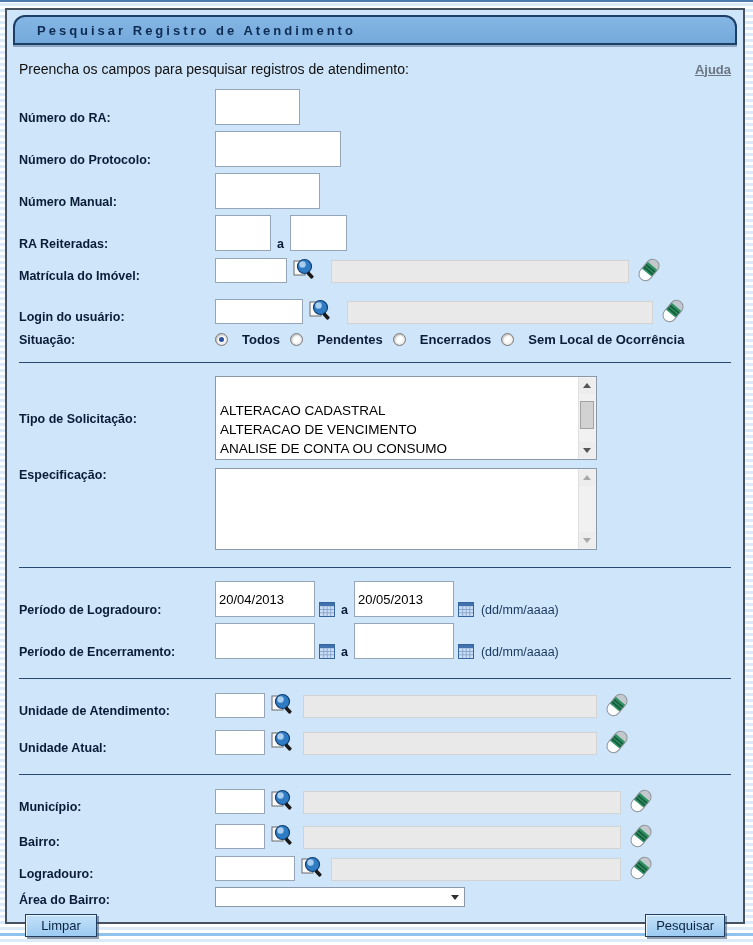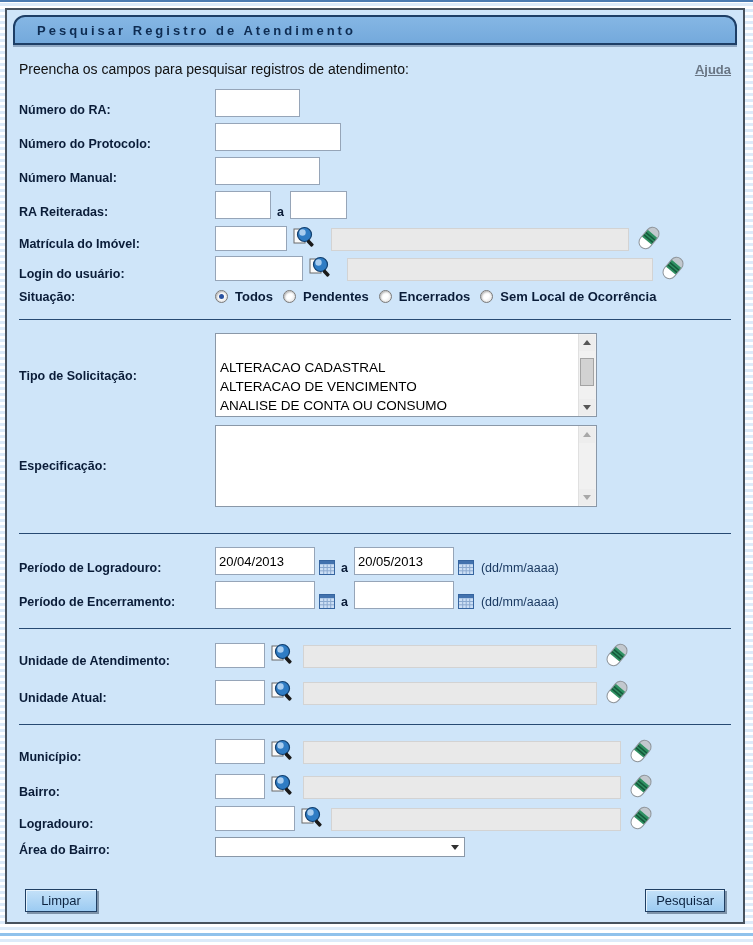--- a/index.html
+++ b/index.html
@@ -31,21 +31,21 @@
   .intro-row{display:flex;justify-content:space-between;align-items:center;margin-top:16px;margin-bottom:12px;}
   .intro-text{font-size:14px;color:#101010;}
   .help-link{font-size:13px;font-weight:bold;color:#6a7685;text-decoration:underline;cursor:pointer;}
 
   .form-row{display:flex;align-items:flex-end;margin-bottom:6px;}
   .form-label{flex:0 0 196px;font-size:12.5px;font-weight:bold;color:#0a1c38;}
   .row-top{align-items:flex-start;}
   .row-top .form-label{padding-top:2px;}
 
   .inp{
-    height:28px;box-sizing:border-box;border:1px solid #96a5b8;background:#fff;
+    height:36px;box-sizing:border-box;border:1px solid #96a5b8;background:#fff;
     font-family:"Liberation Sans",sans-serif;font-size:13px;padding:1px 3px;color:#000;
   }
   .inp-tall{height:25px;}
   .sep{font-weight:bold;font-size:12.5px;color:#0a1c38;margin:0 6px;}
 
   .icon-btn{line-height:0;cursor:pointer;flex:0 0 auto;}
   .search-btn{margin-left:5px;}
   .eraser-btn{margin-left:9px;}
   .cal-btn{margin-left:4px;}
 
@@ -56,21 +56,21 @@
   .radio-group{display:flex;align-items:center;}
   .radio{
     width:13px;height:13px;border-radius:50%;box-sizing:border-box;flex:0 0 auto;
     background:radial-gradient(circle at 35% 35%,#ffffff 40%,#d8d8d8);
     border:1px solid #7a7a7a;box-shadow:inset 1px 1px 2px rgba(0,0,0,0.3);
     position:relative;cursor:pointer;display:inline-block;
   }
   .radio.checked::after{
     content:"";position:absolute;left:3px;top:3px;width:5px;height:5px;border-radius:50%;background:#2a52a0;
   }
-  .radio-label{font-weight:bold;font-size:13px;color:#0a1c38;margin-left:7px;margin-right:10px;}
+  .radio-label{font-weight:bold;font-size:13px;color:#0a1c38;margin-left:14px;margin-right:10px;}
 
   .listbox{
     width:382px;box-sizing:border-box;border:1px solid #8a98a8;background:#fff;
     position:relative;overflow:hidden;cursor:default;
   }
   .listbox-tipo{height:84px;padding-top:5px;}
   .listbox-espec{height:82px;}
   .list-item{height:19px;line-height:19px;font-size:13.5px;color:#000;padding-left:4px;white-space:nowrap;overflow:hidden;margin-right:18px;}
   .sb{position:absolute;top:0;right:0;bottom:0;width:17px;background:#f1f1f1;border-left:1px solid #e0e0e0;}
   .sb-btn{position:absolute;left:0;width:16px;height:16px;background:#ededed;cursor:pointer;}
@@ -145,21 +145,21 @@
       <input class="inp" style="width: 105px;" value="">
     </div>
 
     <div class="form-row">
       <span class="form-label">RA Reiteradas:</span>
       <input class="inp" style="width: 56px;" value="">
       <span class="sep">a</span>
       <input class="inp" style="width: 57px;" value="">
     </div>
 
-    <div class="form-row" style="margin-bottom:4px">
+    <div class="form-row" style="margin-bottom:15px">
       <span class="form-label">Matrícula do Imóvel:</span>
       <input class="inp inp-tall" style="width: 72px;" value="">
       <span class="icon-btn search-btn">
         <svg width="23" height="26" viewBox="0 0 23 26">
           <rect x="2" y="4" width="11" height="14" fill="#fafafa" stroke="#6b6b6b"></rect>
           <circle cx="12.5" cy="9.5" r="7" fill="#2f7cc4" stroke="#123f6e" stroke-width="1.2"></circle>
           <circle cx="10.5" cy="7.5" r="3.2" fill="#a9cdef"></circle>
           <rect x="17" y="14.2" width="7.5" height="3.6" rx="1" transform="rotate(47 17 14.2)" fill="#1a1a1a"></rect>
         </svg>
       </span>
@@ -238,21 +238,21 @@
               <div class="tri-up"></div>
             </div>
           <div class="sb-thumb"></div>
           <div class="sb-btn sb-down">
               <div class="tri-down"></div>
             </div>
         </div>
       </div>
     </div>
 
-    <div class="form-row" style="margin-bottom:13px;align-items:center">
+    <div class="form-row" style="margin-bottom:4px;align-items:flex-start">
       <span class="form-label">Especificação:</span>
       <div class="listbox listbox-espec">
         <div class="sb sb-disabled">
           <div class="sb-btn sb-up">
               <div class="tri-up"></div>
             </div>
           <div class="sb-btn sb-down">
               <div class="tri-down"></div>
             </div>
         </div>

